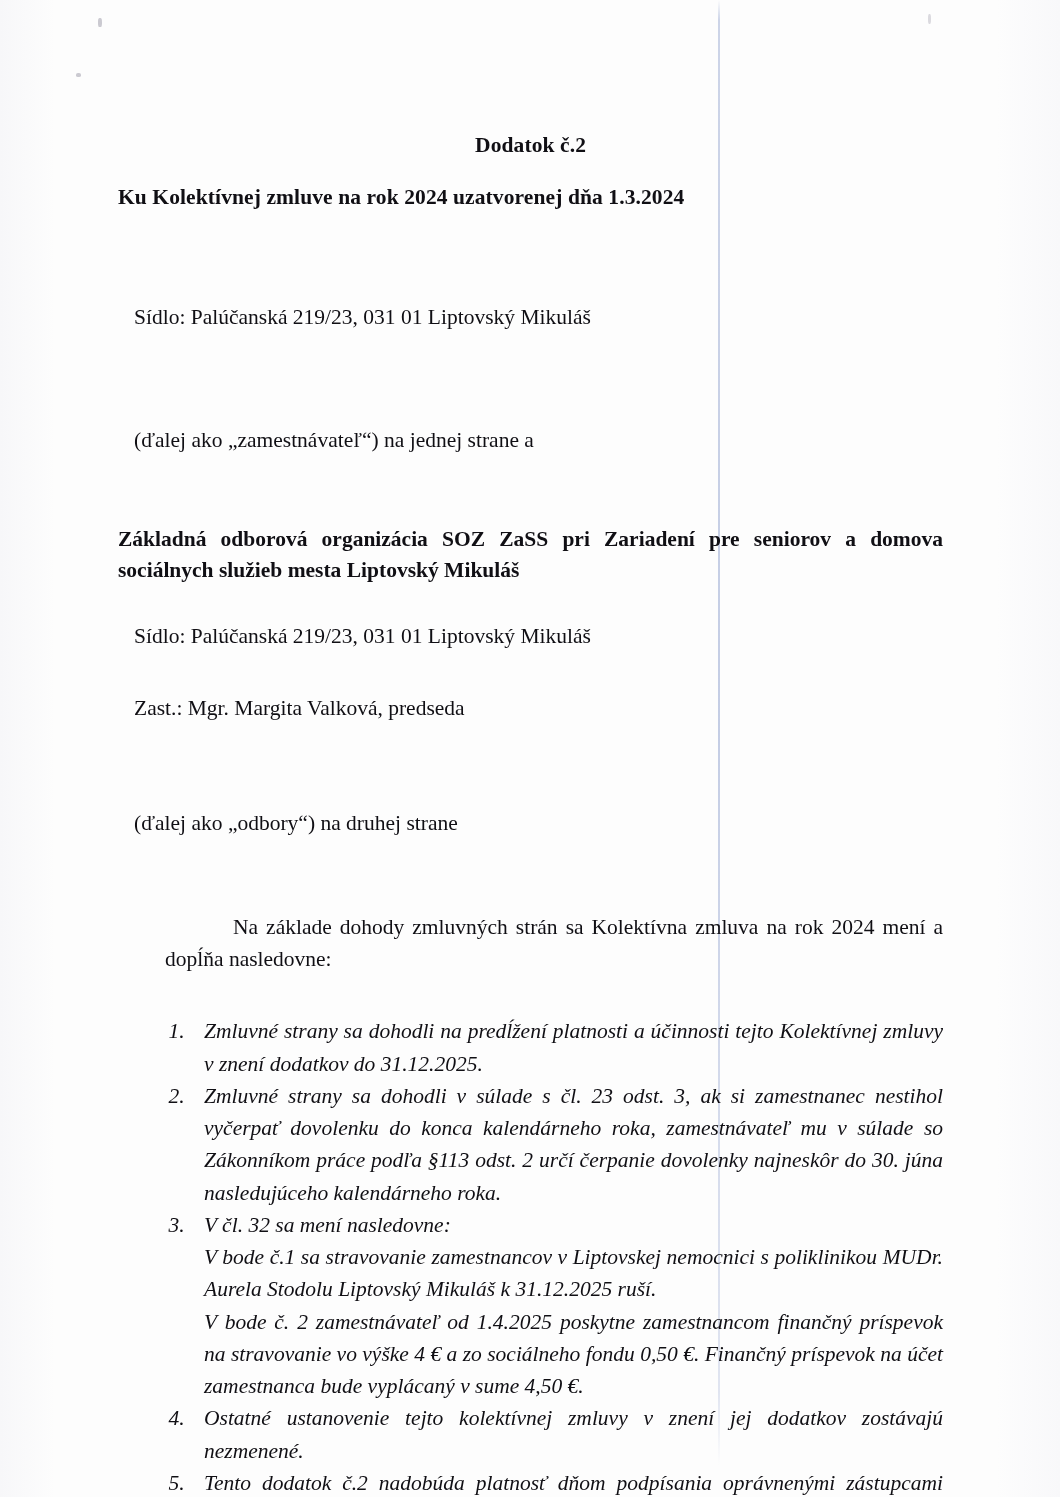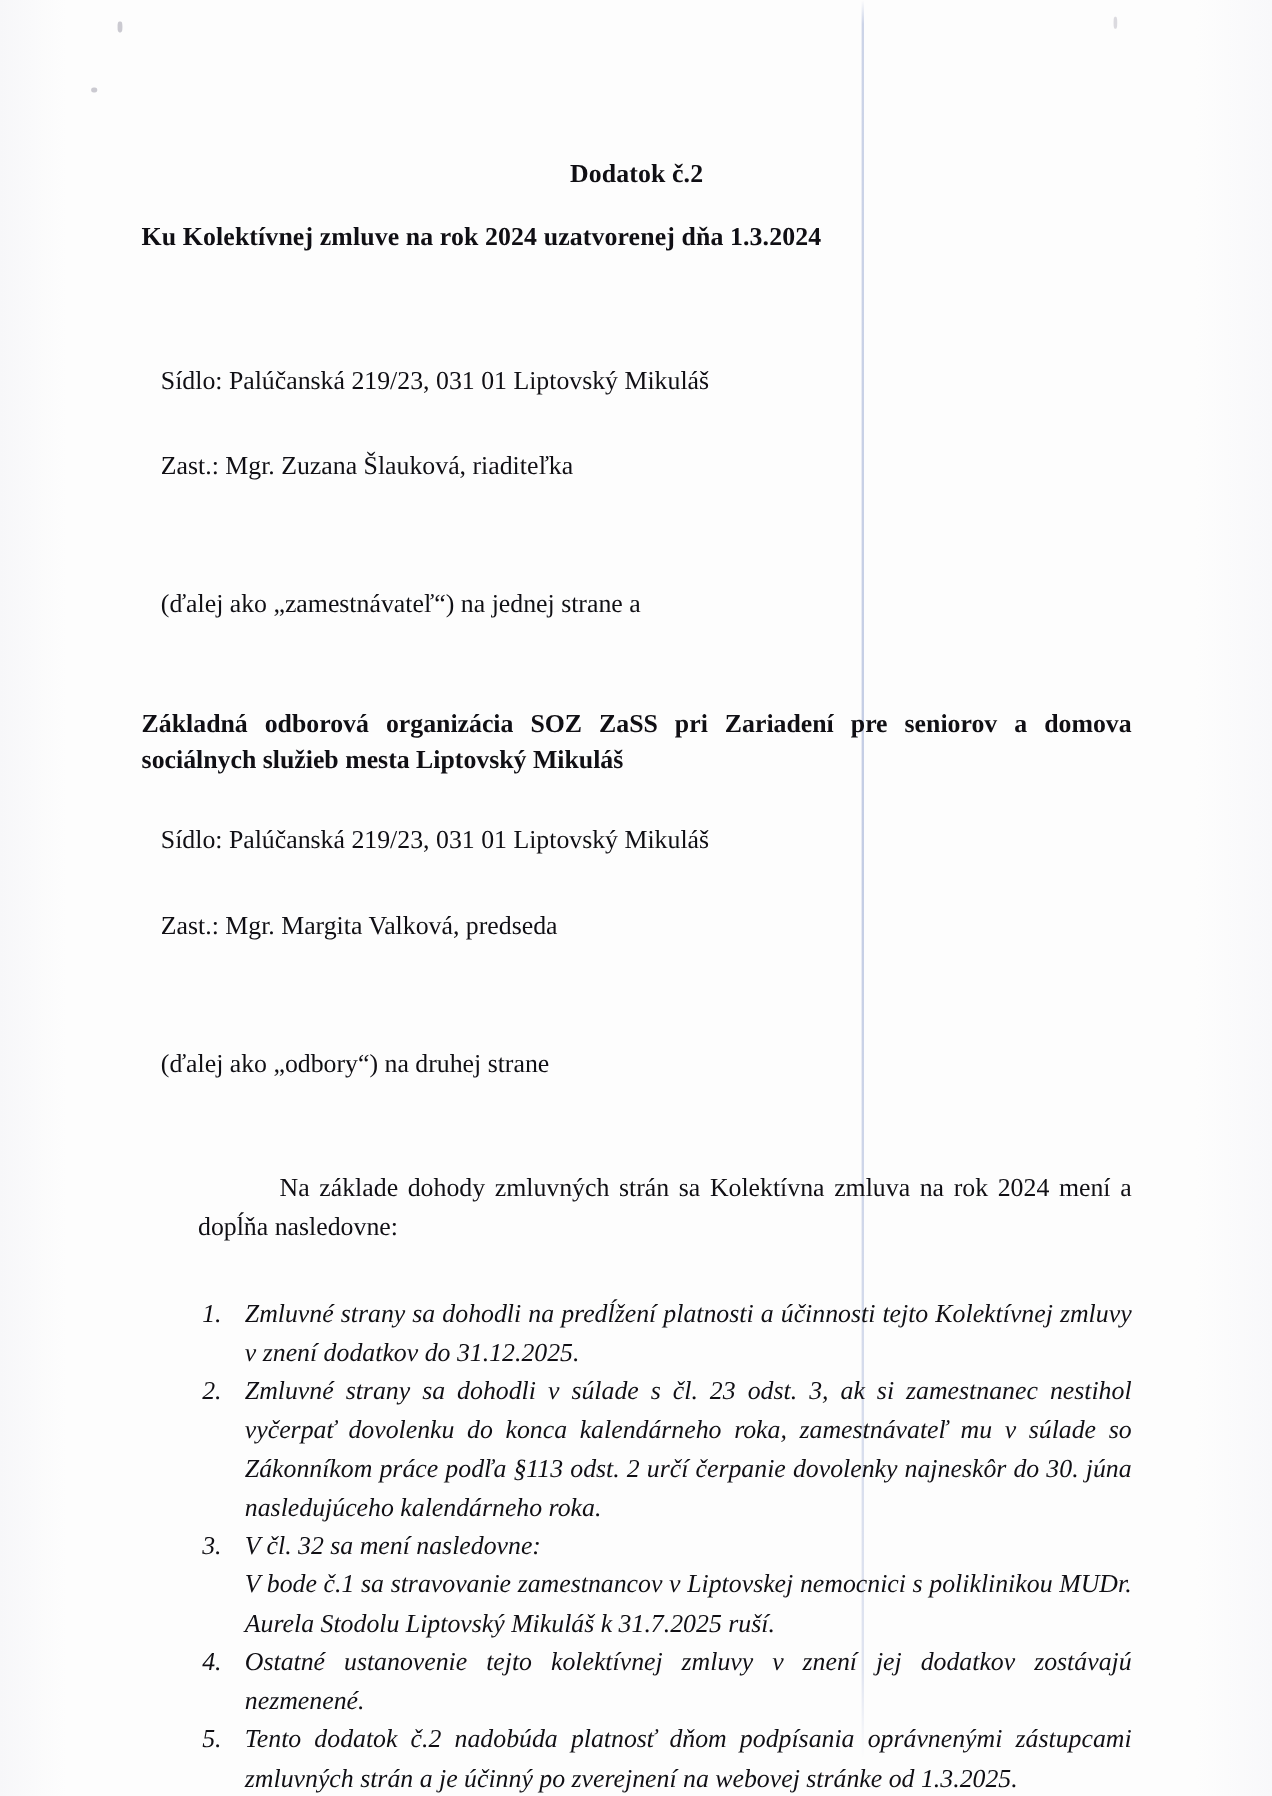--- a/index.html
+++ b/index.html
@@ -144,21 +144,20 @@
   <div class="content">
 
     <div class="title-1">Dodatok č.2</div>
     <div class="title-2">Ku Kolektívnej zmluve na rok 2024 uzatvorenej dňa 1.3.2024</div>
 
     <div class="sp-56"></div>
 
     <div class="sp-20"></div>
     <div class="line">Sídlo: Palúčanská 219/23, 031 01 Liptovský Mikuláš</div>
     <div class="sp-8"></div>
-    <div class="line">Zast.: Mgr. Zuzana Šlauková, riaditeľka</div>
 
     <div class="sp-52"></div>
     <div class="line">(ďalej ako „zamestnávateľ“) na jednej strane a</div>
 
     <div class="sp-52"></div>
 
     <div class="party-heading">Základná odborová organizácia SOZ ZaSS pri Zariadení pre seniorov a domova sociálnych služieb mesta Liptovský Mikuláš</div>
     <div class="sp-20"></div>
     <div class="line">Sídlo: Palúčanská 219/23, 031 01 Liptovský Mikuláš</div>
     <div class="sp-8"></div>
@@ -171,20 +170,21 @@
 
     <div class="para indent-first">Na základe dohody zmluvných strán sa Kolektívna zmluva na rok 2024 mení a dopĺňa nasledovne:</div>
 
     <div class="sp-40"></div>
 
     <ol class="clauses">
       <li>Zmluvné strany sa dohodli na predĺžení platnosti a účinnosti tejto Kolektívnej zmluvy v znení dodatkov do 31.12.2025.</li>
       <li>Zmluvné strany sa dohodli v súlade s čl. 23 odst. 3, ak si zamestnanec nestihol vyčerpať dovolenku do konca kalendárneho roka, zamestnávateľ mu v súlade so Zákonníkom práce podľa §113 odst. 2 určí čerpanie dovolenky najneskôr do 30. júna nasledujúceho kalendárneho roka.</li>
       <li>
         <span class="sub">V čl. 32 sa mení nasledovne:</span>
-        <span class="sub">V bode č.1 sa stravovanie zamestnancov v Liptovskej nemocnici s poliklinikou MUDr. Aurela Stodolu Liptovský Mikuláš k 31.7.2025 ruší.</span>
+        <span class="sub">V bode č.1 sa stravovanie zamestnancov v Liptovskej nemocnici s poliklinikou MUDr. Aurela Stodolu Liptovský Mikuláš k 31.12.2025 ruší.</span>
+        <span class="sub">V bode č. 2 zamestnávateľ od 1.4.2025 poskytne zamestnancom finančný príspevok na stravovanie vo výške 4 € a zo sociálneho fondu 0,50 €. Finančný príspevok na účet zamestnanca bude vyplácaný v sume 4,50 €.</span>
       </li>
       <li>Ostatné ustanovenie tejto kolektívnej zmluvy v znení jej dodatkov zostávajú nezmenené.</li>
       <li>Tento dodatok č.2 nadobúda platnosť dňom podpísania oprávnenými zástupcami zmluvných strán a je účinný po zverejnení na webovej stránke od 1.3.2025.</li>
     </ol>
 
   </div>
 </div>
 
 </body></html>

